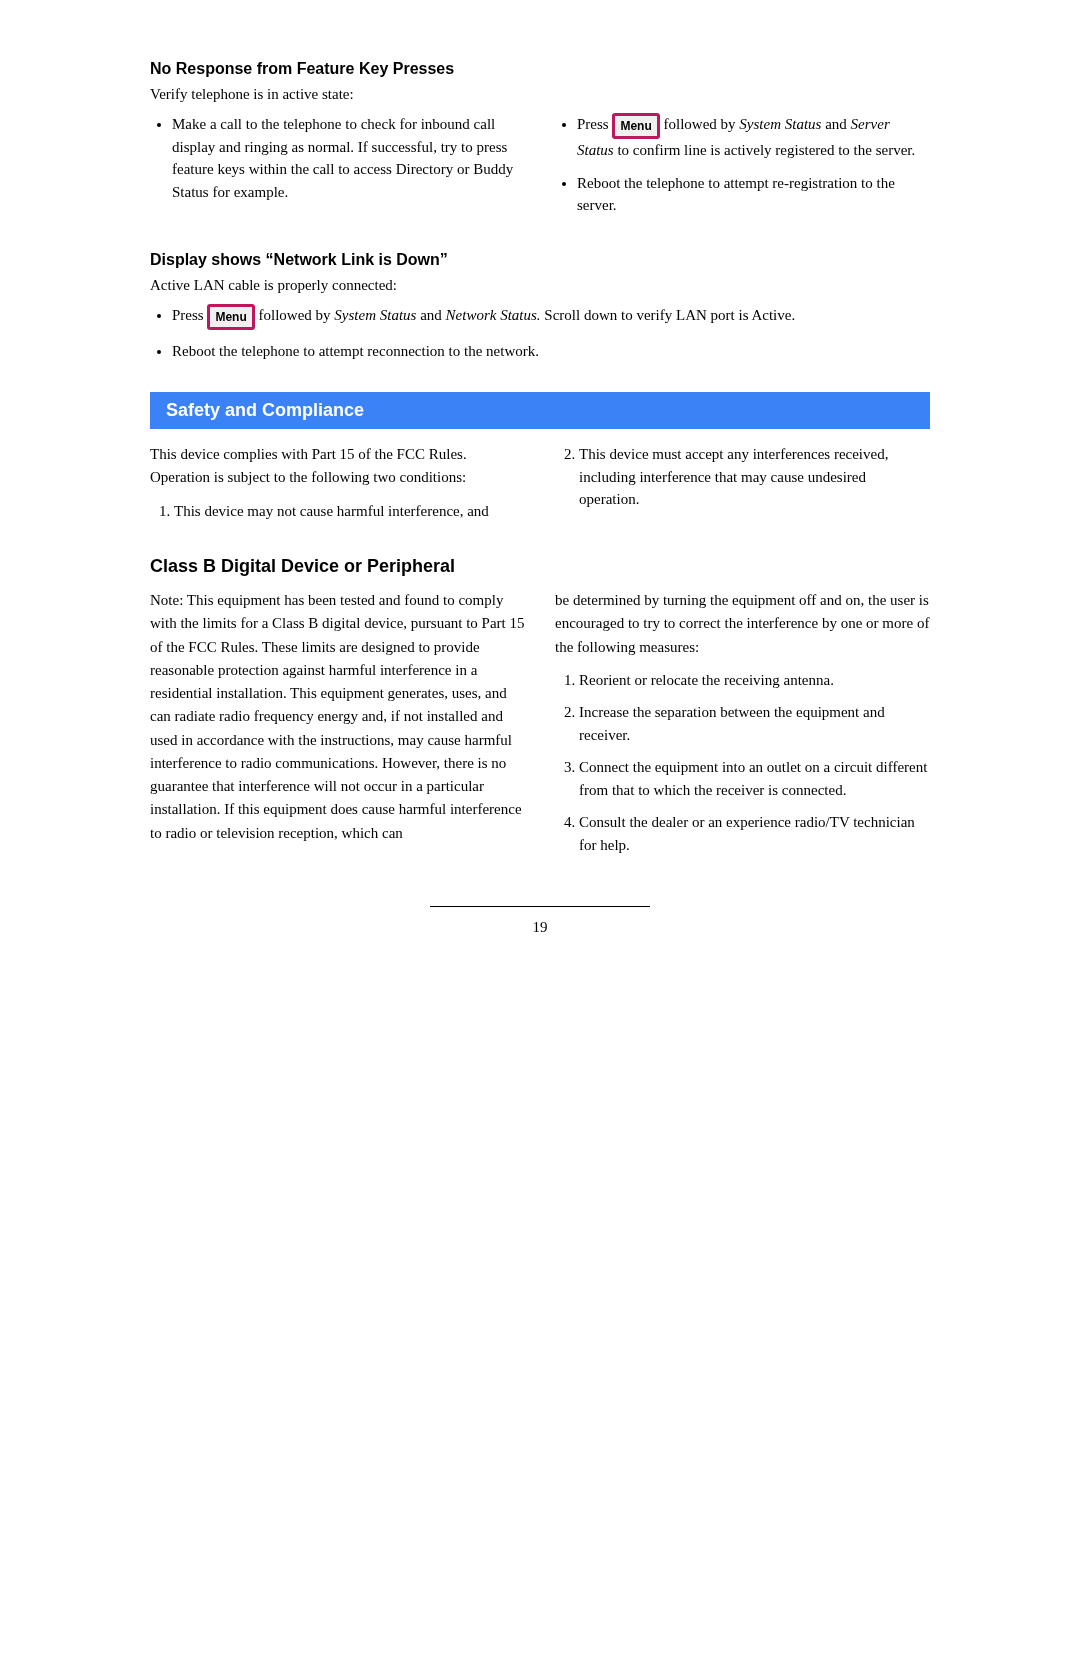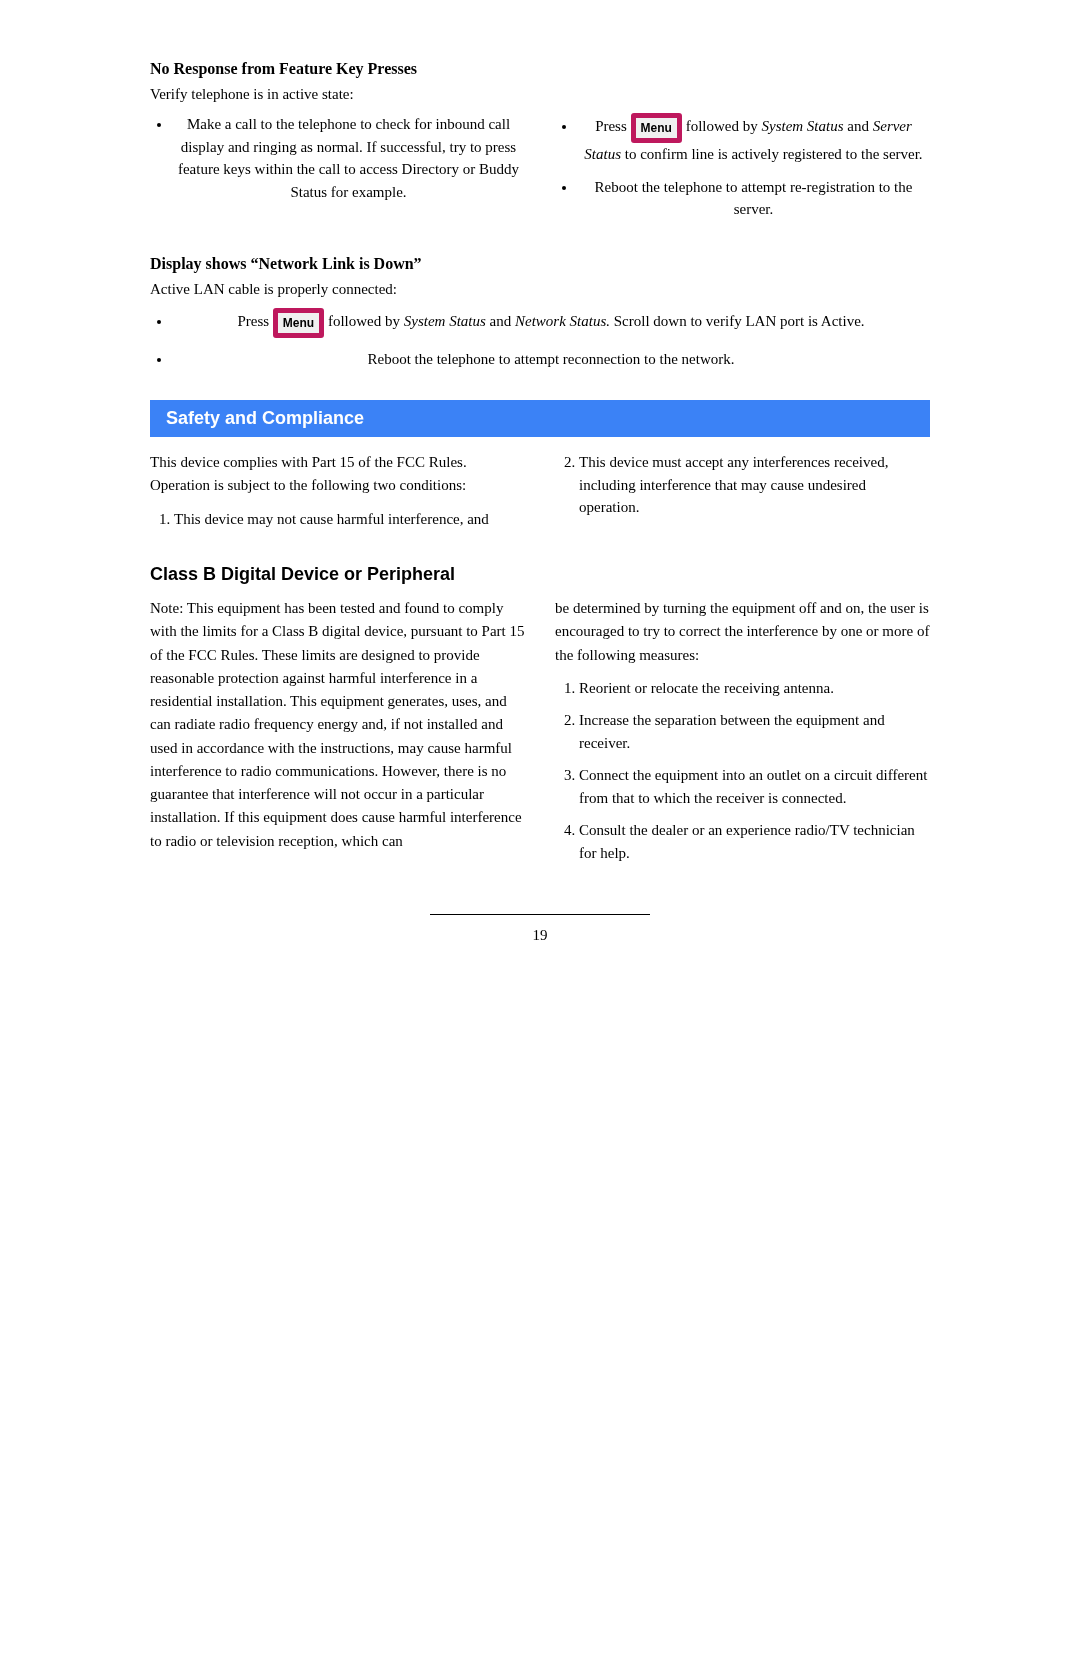--- a/index.html
+++ b/index.html
@@ -16,21 +16,21 @@
       min-height: 1669px;
       display: flex;
       justify-content: center;
     }
     .page {
       width: 780px;
       padding: 60px 0 80px 0;
       position: relative;
     }
     h3.section-heading {
-      font-family: Liberation Serif, serif;
+      font-family: Liberation Sans, sans-serif;
       font-weight: bold;
       font-size: 16px;
       margin-bottom: 8px;
     }
     .verify-text {
       font-size: 15px;
       margin-bottom: 10px;
     }
     .two-col {
       display: flex;
@@ -38,28 +38,27 @@
       margin-bottom: 20px;
     }
     .col {
       flex: 1;
     }
     ul.bullet-list {
       list-style: disc;
       padding-left: 22px;
       font-size: 15px;
       line-height: 1.5;
-      text-align: center;
     }
     ul.bullet-list li {
       margin-bottom: 10px;
     }
     .menu-key {
       display: inline-block;
-      border: 5px solid #be185d;
+      border: 3px solid #be185d;
       border-radius: 3px;
       padding: 1px 5px;
       font-family: Arial, Helvetica, sans-serif;
       font-size: 12px;
       font-weight: bold;
       background: #f0f0f0;
       vertical-align: middle;
     }
     .safety-banner {
       background: #3b82f6;

